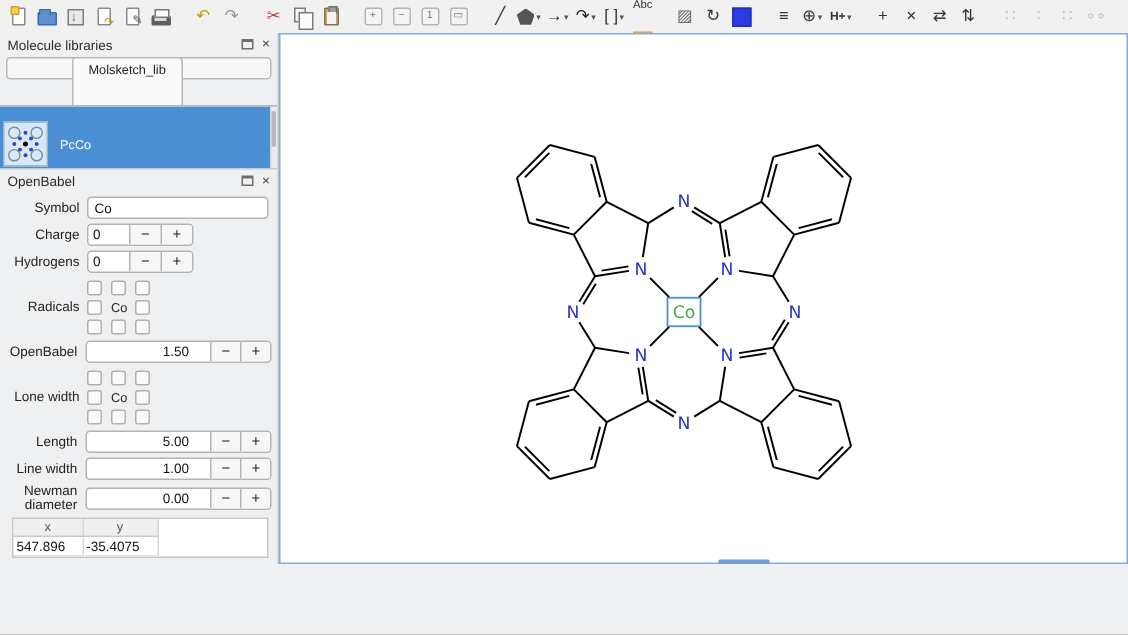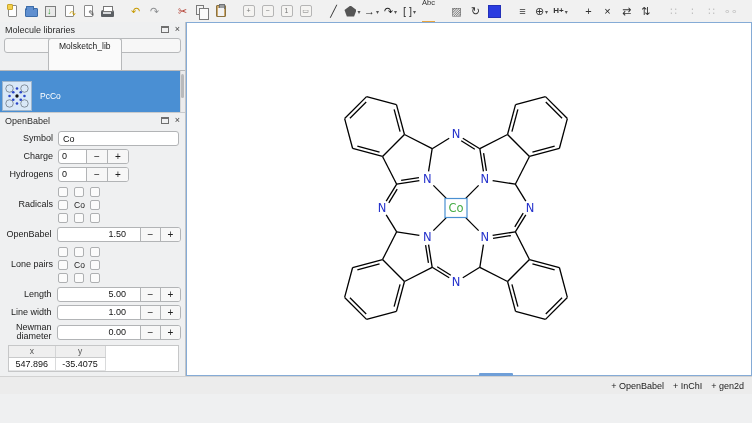--- a/index.html
+++ b/index.html
@@ -88,21 +88,21 @@
   .spin-btn{ width:21px; border-left:1px solid #b2b4b6; background:#f7f7f7; text-align:center; font-size:10px; line-height:13px; color:#222;}
   .grid3{ display:grid; grid-template-columns:repeat(3,16px); grid-auto-rows:13px; align-items:center; }
   .cb{ width:10px; height:10px; border:1px solid #aeb0b2; border-radius:2px; background:#fbfbfb; }
   .grid-center{ font-size:8.5px; color:#222; text-align:left; }
 
   .coords{ margin:4px 6px 0 8px; border:1px solid #c6c7c8; background:#fff; height:27px; position:relative;}
   .coords table{ border-collapse:collapse; }
   .coords th{ width:46px; height:11px; background:#efefef; border-right:1px solid #d4d5d6; border-bottom:1px solid #c9cacb;
     font-weight:normal; font-size:8.5px; color:#555;}
   .coords th.c2{ width:50px; }
-  .coords td{ height:13px; border-right:1px solid #d9dadb; border-bottom:1px solid #e4e5e6; font-size:9px; padding:0 2px; color:#111;text-align:center;}
+  .coords td{ height:13px; border-right:1px solid #d9dadb; border-bottom:1px solid #e4e5e6; font-size:9px; padding:0 2px; color:#111;}
 
   
   .canvas{ flex:1; background:#fff; border:1px solid #85abd6; position:relative; }
   .hthumb{ position:absolute; left:292px; bottom:-1px; width:34px; height:3px; background:#6f9fd8; border-radius:1px;}
   .mol-svg{ position:absolute; left:124px; top:40px; }
   .mol-svg text{ font-family:"DejaVu Sans",sans-serif; font-size:11.5px; text-anchor:middle; }
 
   
   .statusbar{ height:18px; background:#ececec; border-top:1px solid #d2d2d2; display:flex; align-items:center; justify-content:flex-end; padding-right:8px;}
   .status-item{ font-size:9px; color:#222; margin-left:9px; }
@@ -347,21 +347,21 @@
         <div class="frow">
           <span class="flabel">OpenBabel</span>
           <div class="spin wide">
             <div class="spin-val">1.50</div>
             <div class="spin-btn">−</div>
             <div class="spin-btn">+</div>
           </div>
         </div>
 
         <div class="frow">
-          <span class="flabel">Lone pairs</span>
+          <span class="flabel">Lone width</span>
           <div class="grid3">
             <span class="cb"></span>
             <span class="cb"></span>
             <span class="cb"></span>
             <span class="cb"></span>
             <span class="grid-center">Co</span>
             <span class="cb"></span>
             <span class="cb"></span>
             <span class="cb"></span>
             <span class="cb"></span>
@@ -466,19 +466,14 @@
           <text x="0" y="78" fill="#2633cc">N</text>
           <text x="-74" y="4" fill="#2633cc">N</text>
           <rect x="-11" y="-9.5" width="22" height="19" fill="#fff" stroke-width="1.2" stroke="#4a90d2"></rect>
           <text x="0" y="4" fill="#46ad46">Co</text>
         </g>
       </svg>
       <div class="hthumb"></div>
     </div>
   </div>
 
-  <div class="statusbar">
-    <span class="status-item">+ OpenBabel</span>
-    <span class="status-item">+ InChI</span>
-    <span class="status-item">+ gen2d</span>
-  </div>
 
 </div>
 
 </body></html>

